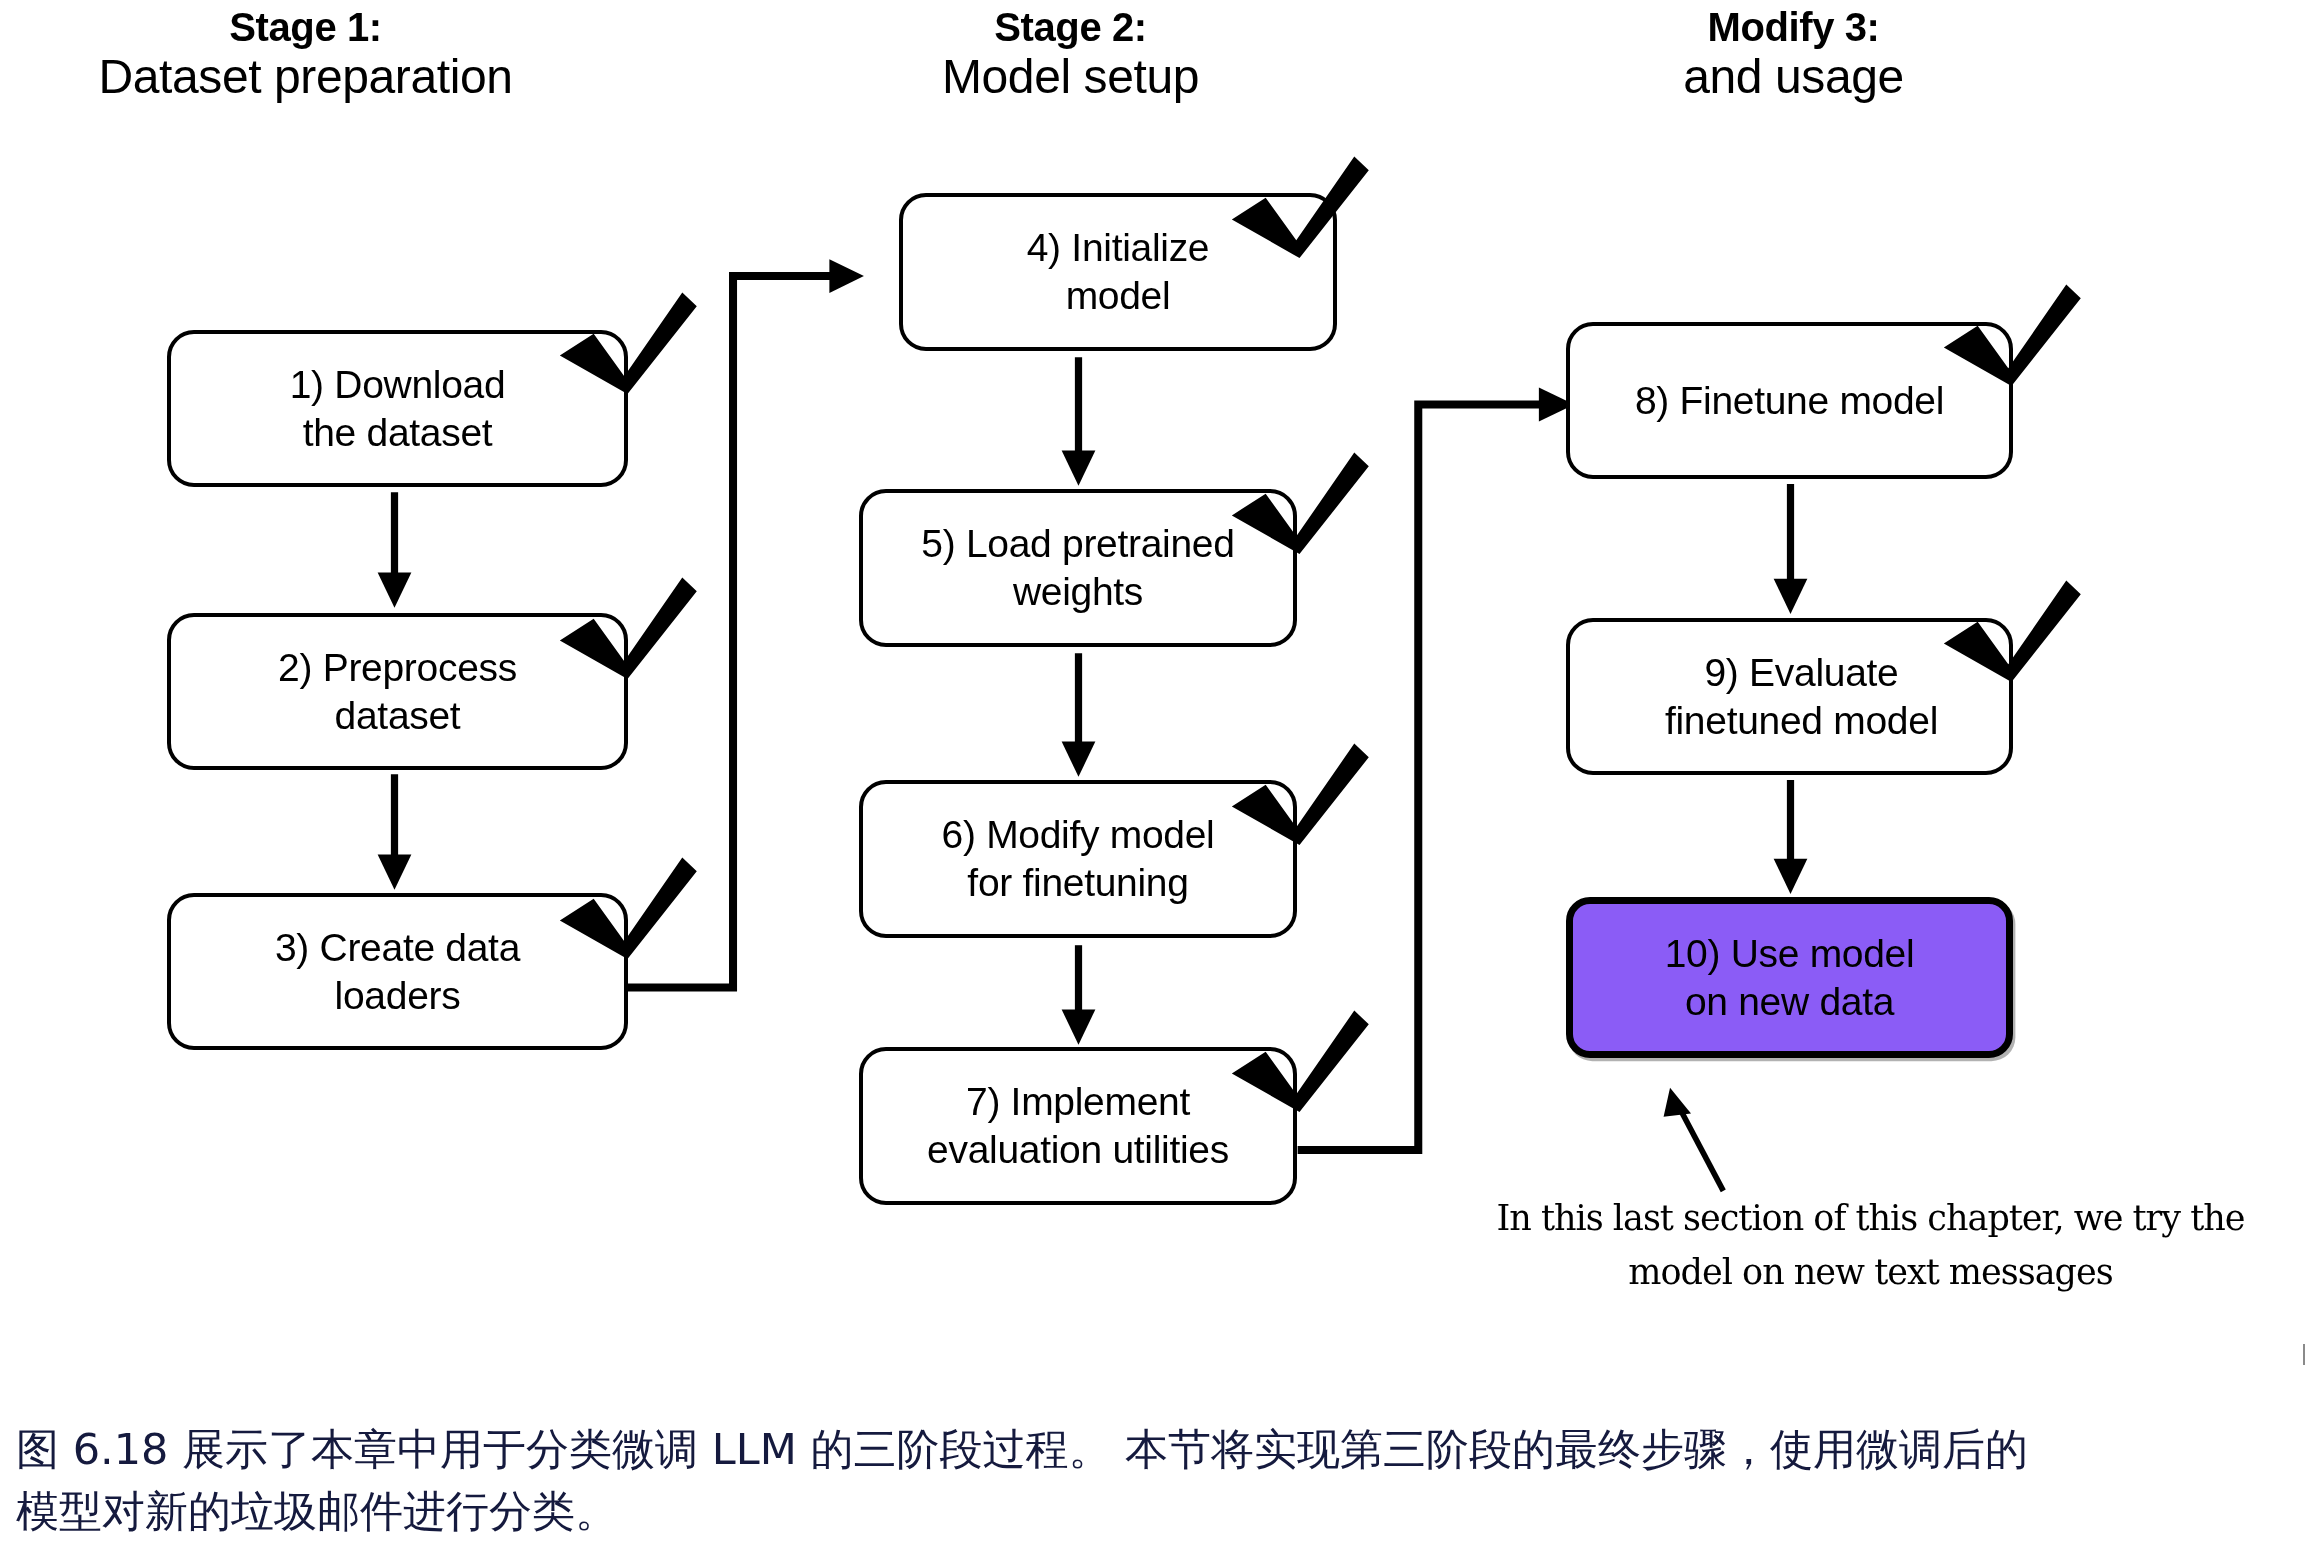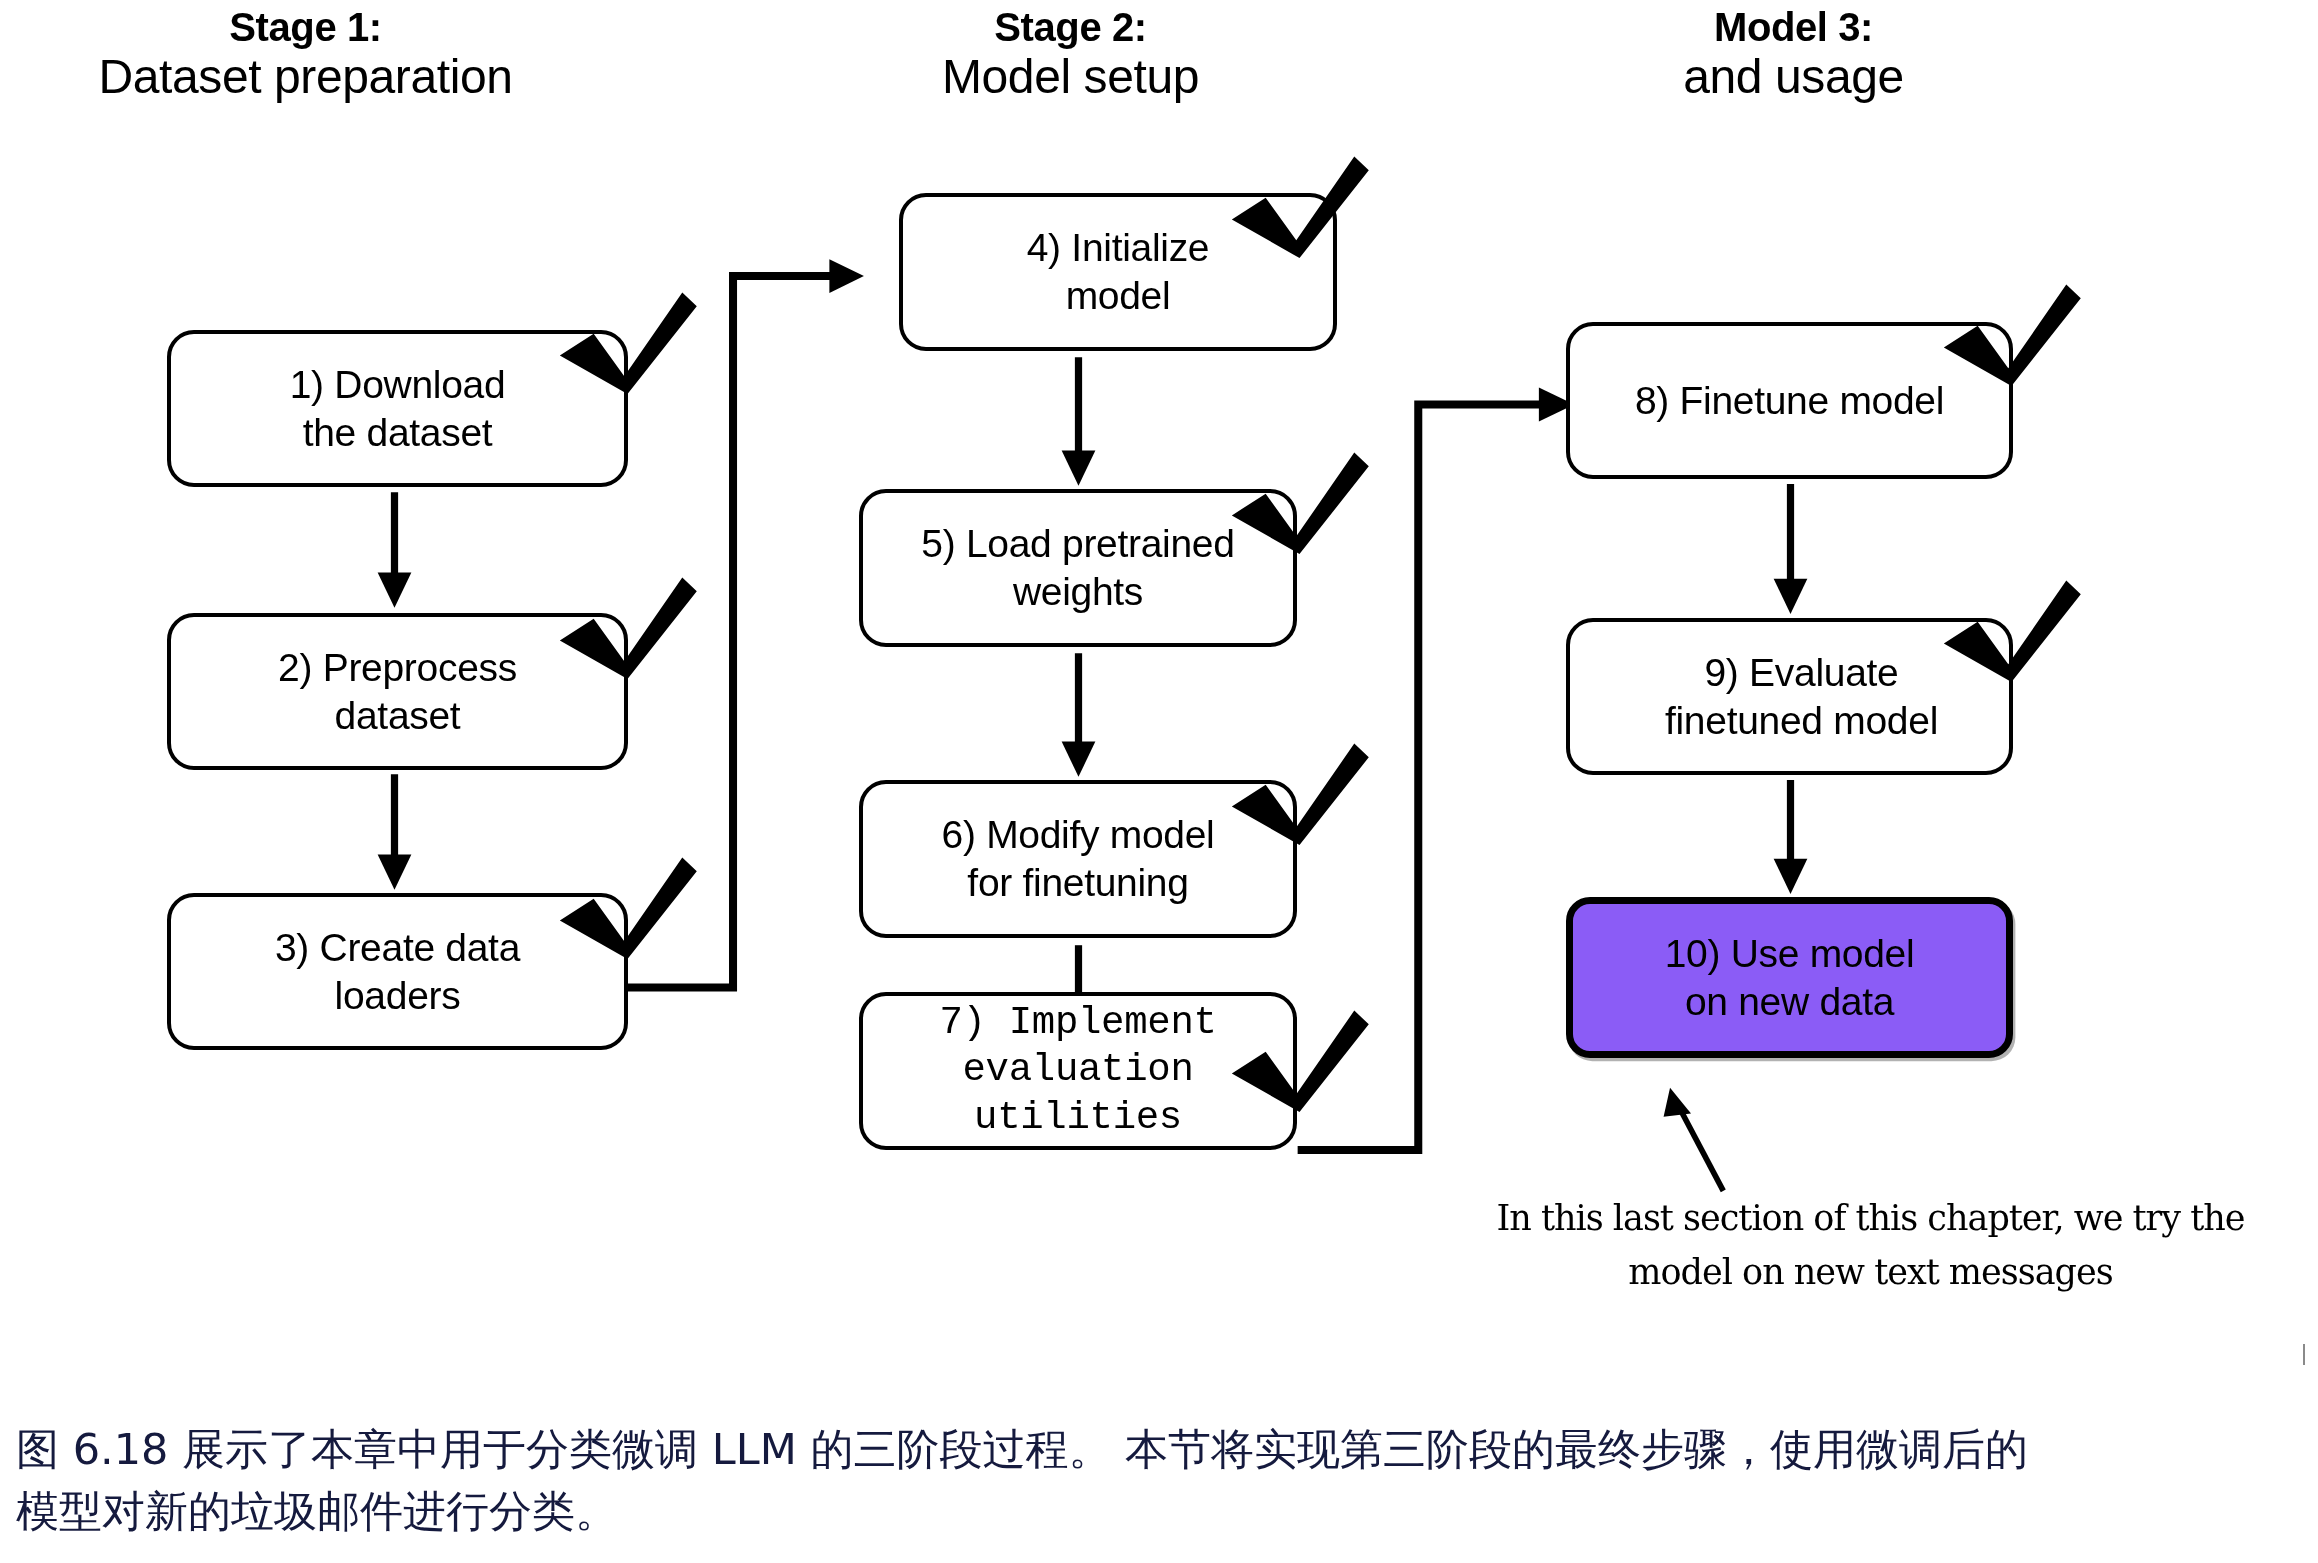--- a/index.html
+++ b/index.html
@@ -134,21 +134,21 @@
     <span class="stage-title">Stage 1:</span>
     <span class="stage-sub">Dataset preparation</span>
   </div>
 
   <div class="stage-header" id="hdr2">
     <span class="stage-title">Stage 2:</span>
     <span class="stage-sub">Model setup</span>
   </div>
 
   <div class="stage-header" id="hdr3">
-    <span class="stage-title">Model 3:</span>
+    <span class="stage-title">Modify 3:</span>
     <span class="stage-sub">and usage</span>
   </div>
 
   <div class="node" style="left:167px; top:330px; width:461px; height:157px;">
     <span class="label">
       <span>1) Download</span><br>
       <span>the dataset</span>
     </span>
   </div>
 
@@ -180,21 +180,21 @@
     </span>
   </div>
 
   <div class="node" style="left:859px; top:780px; width:438px; height:158px;">
     <span class="label">
       <span>6) Modify model</span><br>
       <span>for finetuning</span>
     </span>
   </div>
 
-  <div class="node" style="left:859px; top:992px; width:438px; height:158px;font-family:Liberation Mono, monospace;">
+  <div class="node" style="left:859px; top:1047px; width:438px; height:158px;">
     <span class="label">
       <span>7) Implement</span><br>
       <span>evaluation utilities</span>
     </span>
   </div>
 
   <div class="node" style="left:1566px; top:322px; width:447px; height:157px;">
     <span class="label">
       <span>8) Finetune model</span>
     </span>

